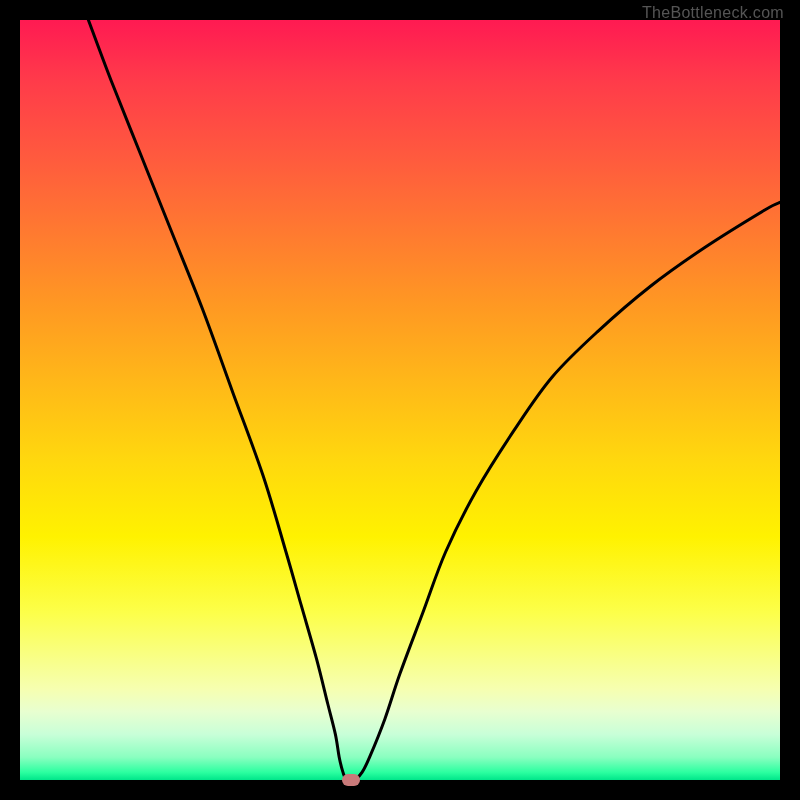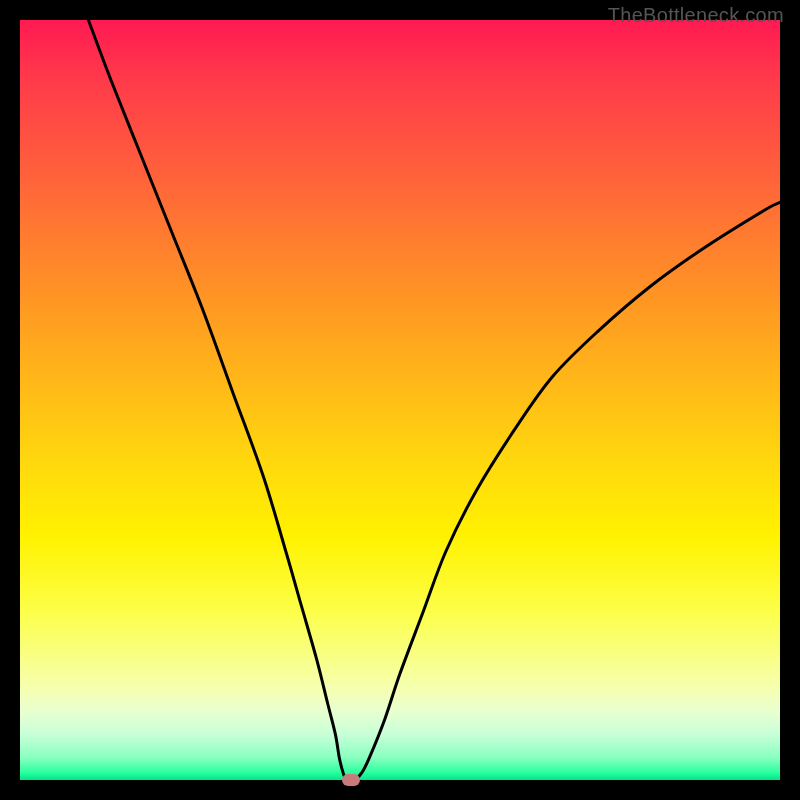--- a/index.html
+++ b/index.html
@@ -37,21 +37,21 @@
       #c8ffd8 94%,
       #8affc0 97%,
       #2bffa0 99%,
       #00e68a 100%);
   }
   .watermark {
     position: absolute;
     top: 4px;
     right: 16px;
     color: #555;
-    font-size: 20px;
+    font-size: 16px;
     font-weight: 500;
     letter-spacing: 0.3px;
     z-index: 10;
   }
   svg.curve {
     position: absolute;
     left: 0;
     top: 0;
     width: 760px;
     height: 760px;

